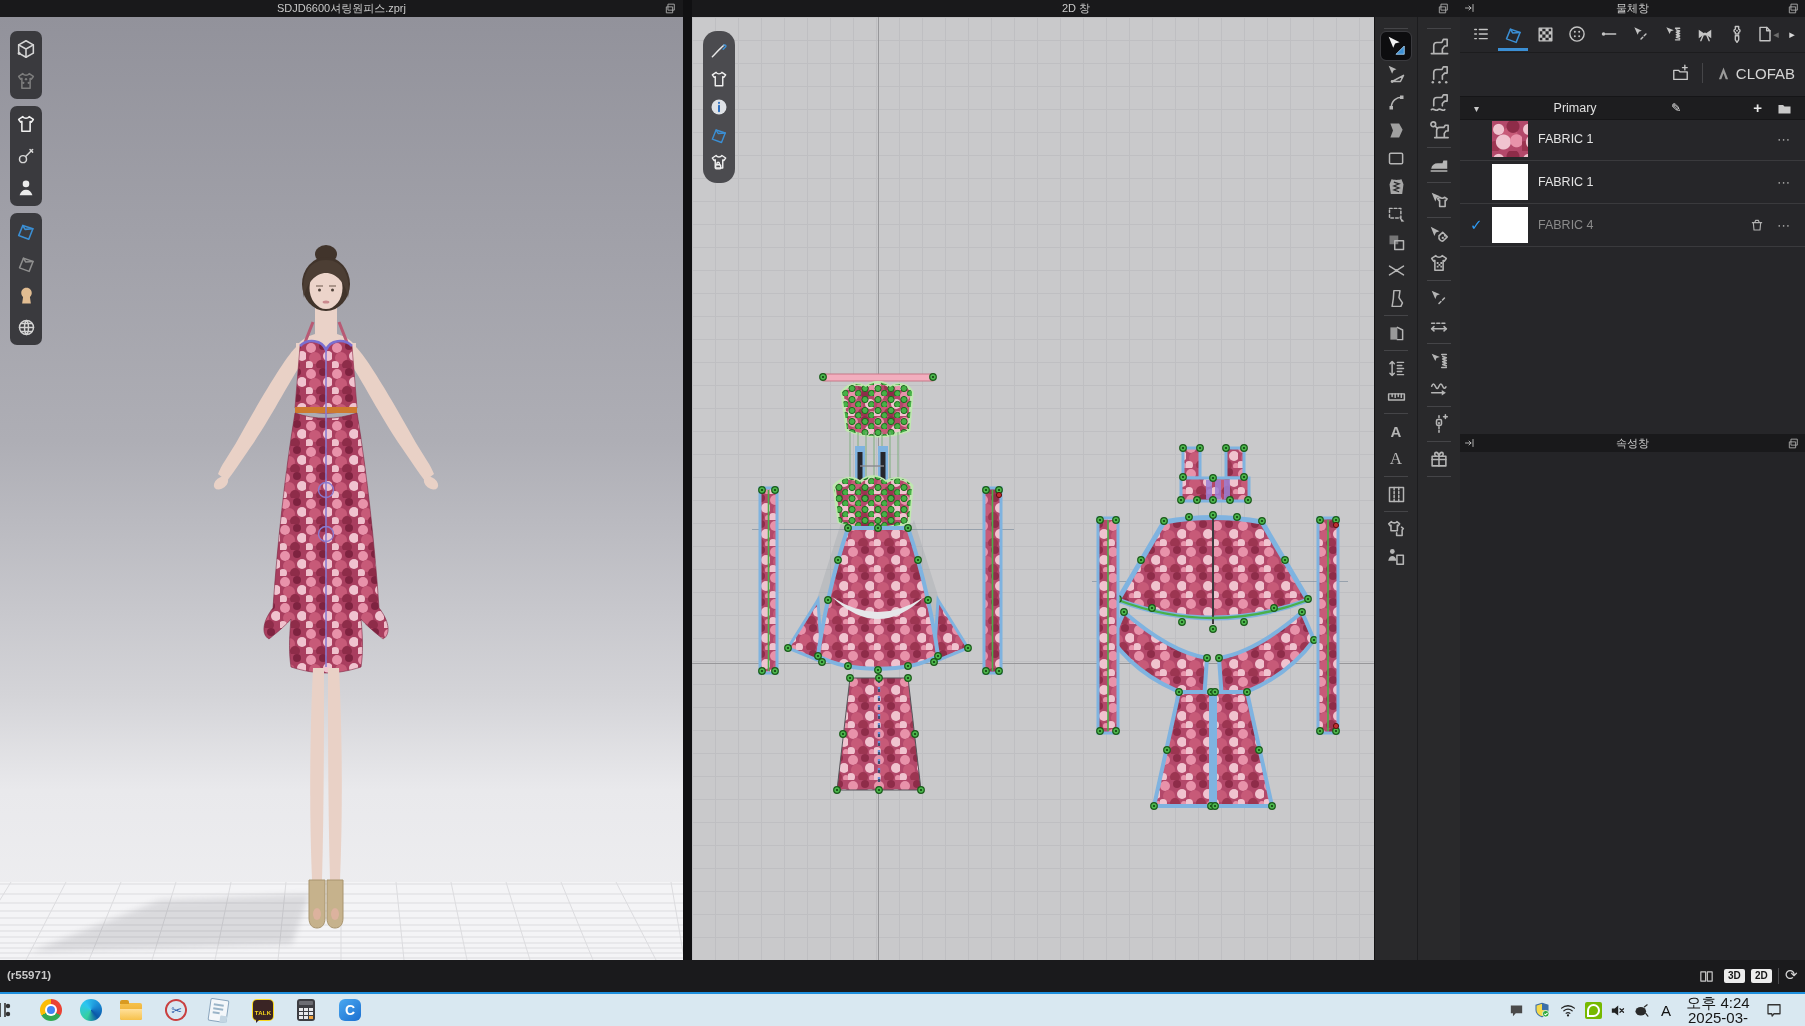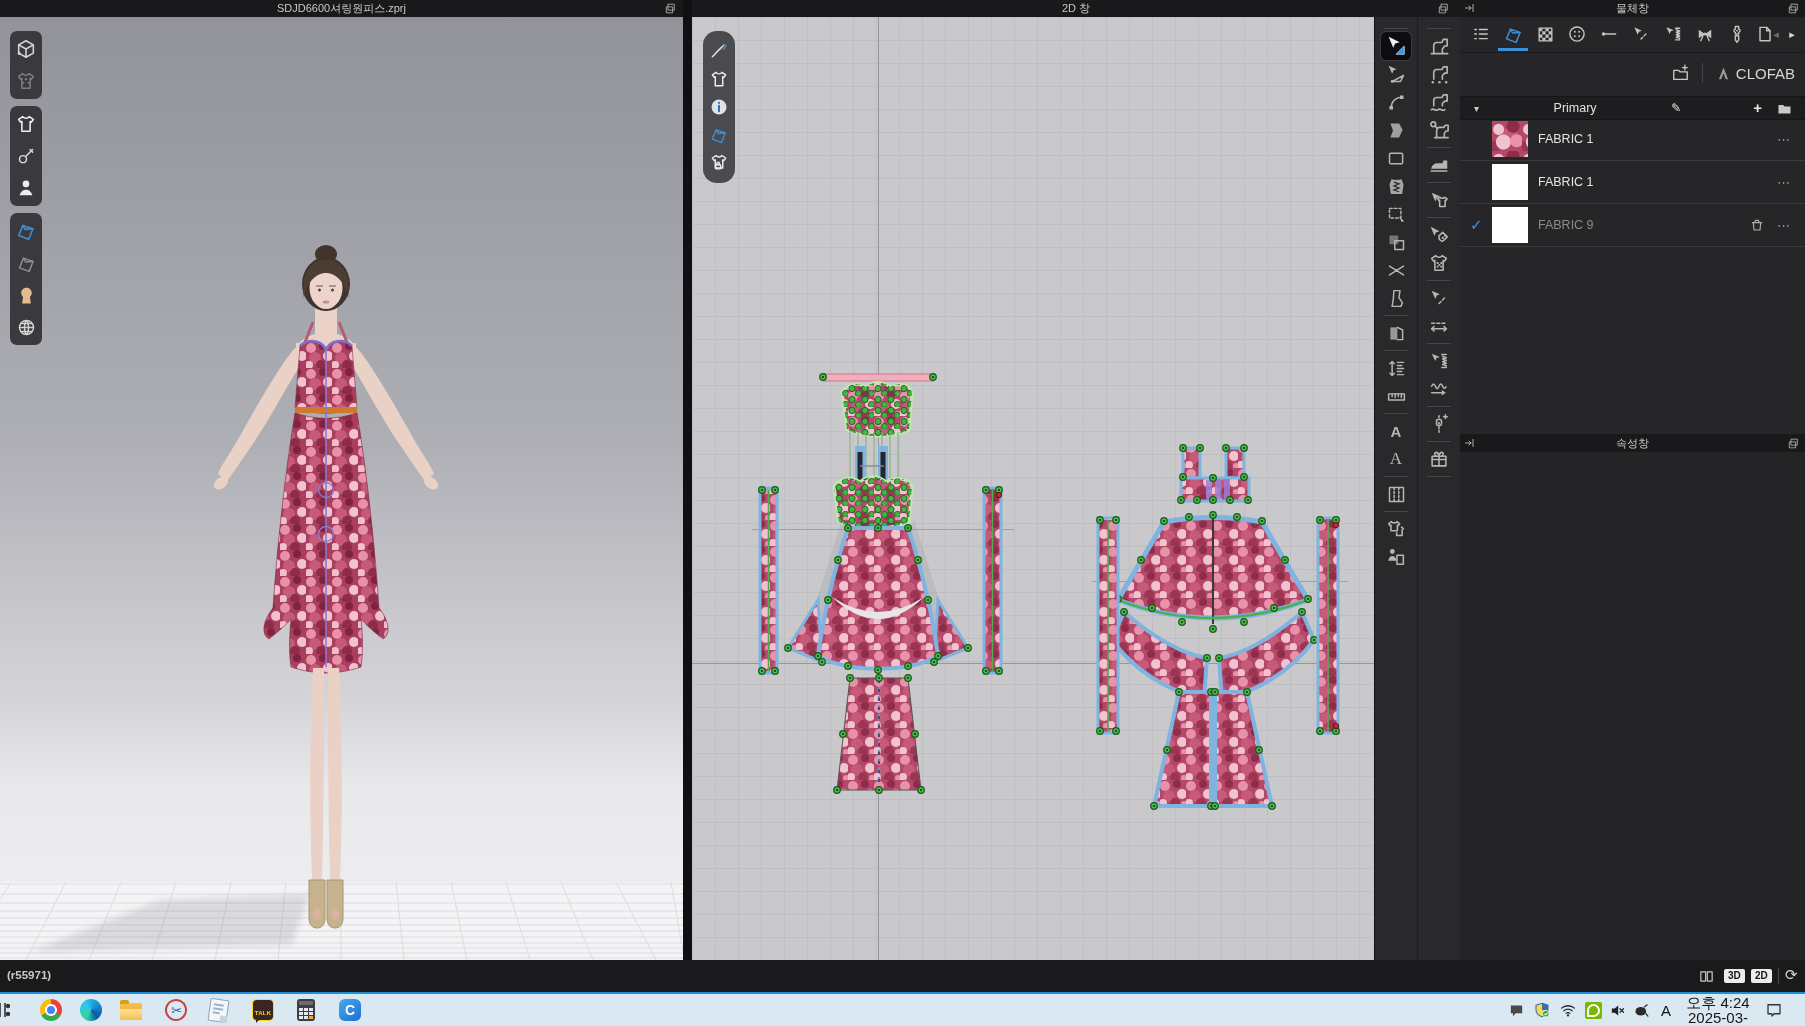--- a/index.html
+++ b/index.html
@@ -1038,21 +1038,21 @@
       <span class="dots" style="margin-right:14px;">⋯</span>
     </div>
     <div class="fabrow" style="top:161px;">
       <div class="sw white"></div>
       <span class="fablabel">FABRIC 1</span>
       <span class="dots" style="margin-right:14px;">⋯</span>
     </div>
     <div class="fabrow" style="top:204px;">
       <span style="position:absolute;left:10px;color:#2e9af3;font-size:15px;font-weight:bold;">✓</span>
       <div class="sw white"></div>
-      <span class="fablabel" style="color:#8b8b8b;">FABRIC 9</span>
+      <span class="fablabel" style="color:#8b8b8b;">FABRIC 4</span>
       <span style="color:#b0b0b0;margin-right:12px;">
           <svg class="ic" width="16" height="16">
             <use href="#i-trash"></use>
           </svg>
         </span>
       <span class="dots" style="margin-right:14px;">⋯</span>
     </div>
 
     <div class="abs" style="left:0;top:434px;width:345px;height:18px;background:#19191b;display:flex;align-items:center;justify-content:center;color:#c9c9c9;font-size:11px;">
       <span class="abs" style="left:4px;top:3px;color:#c9c9c9">

